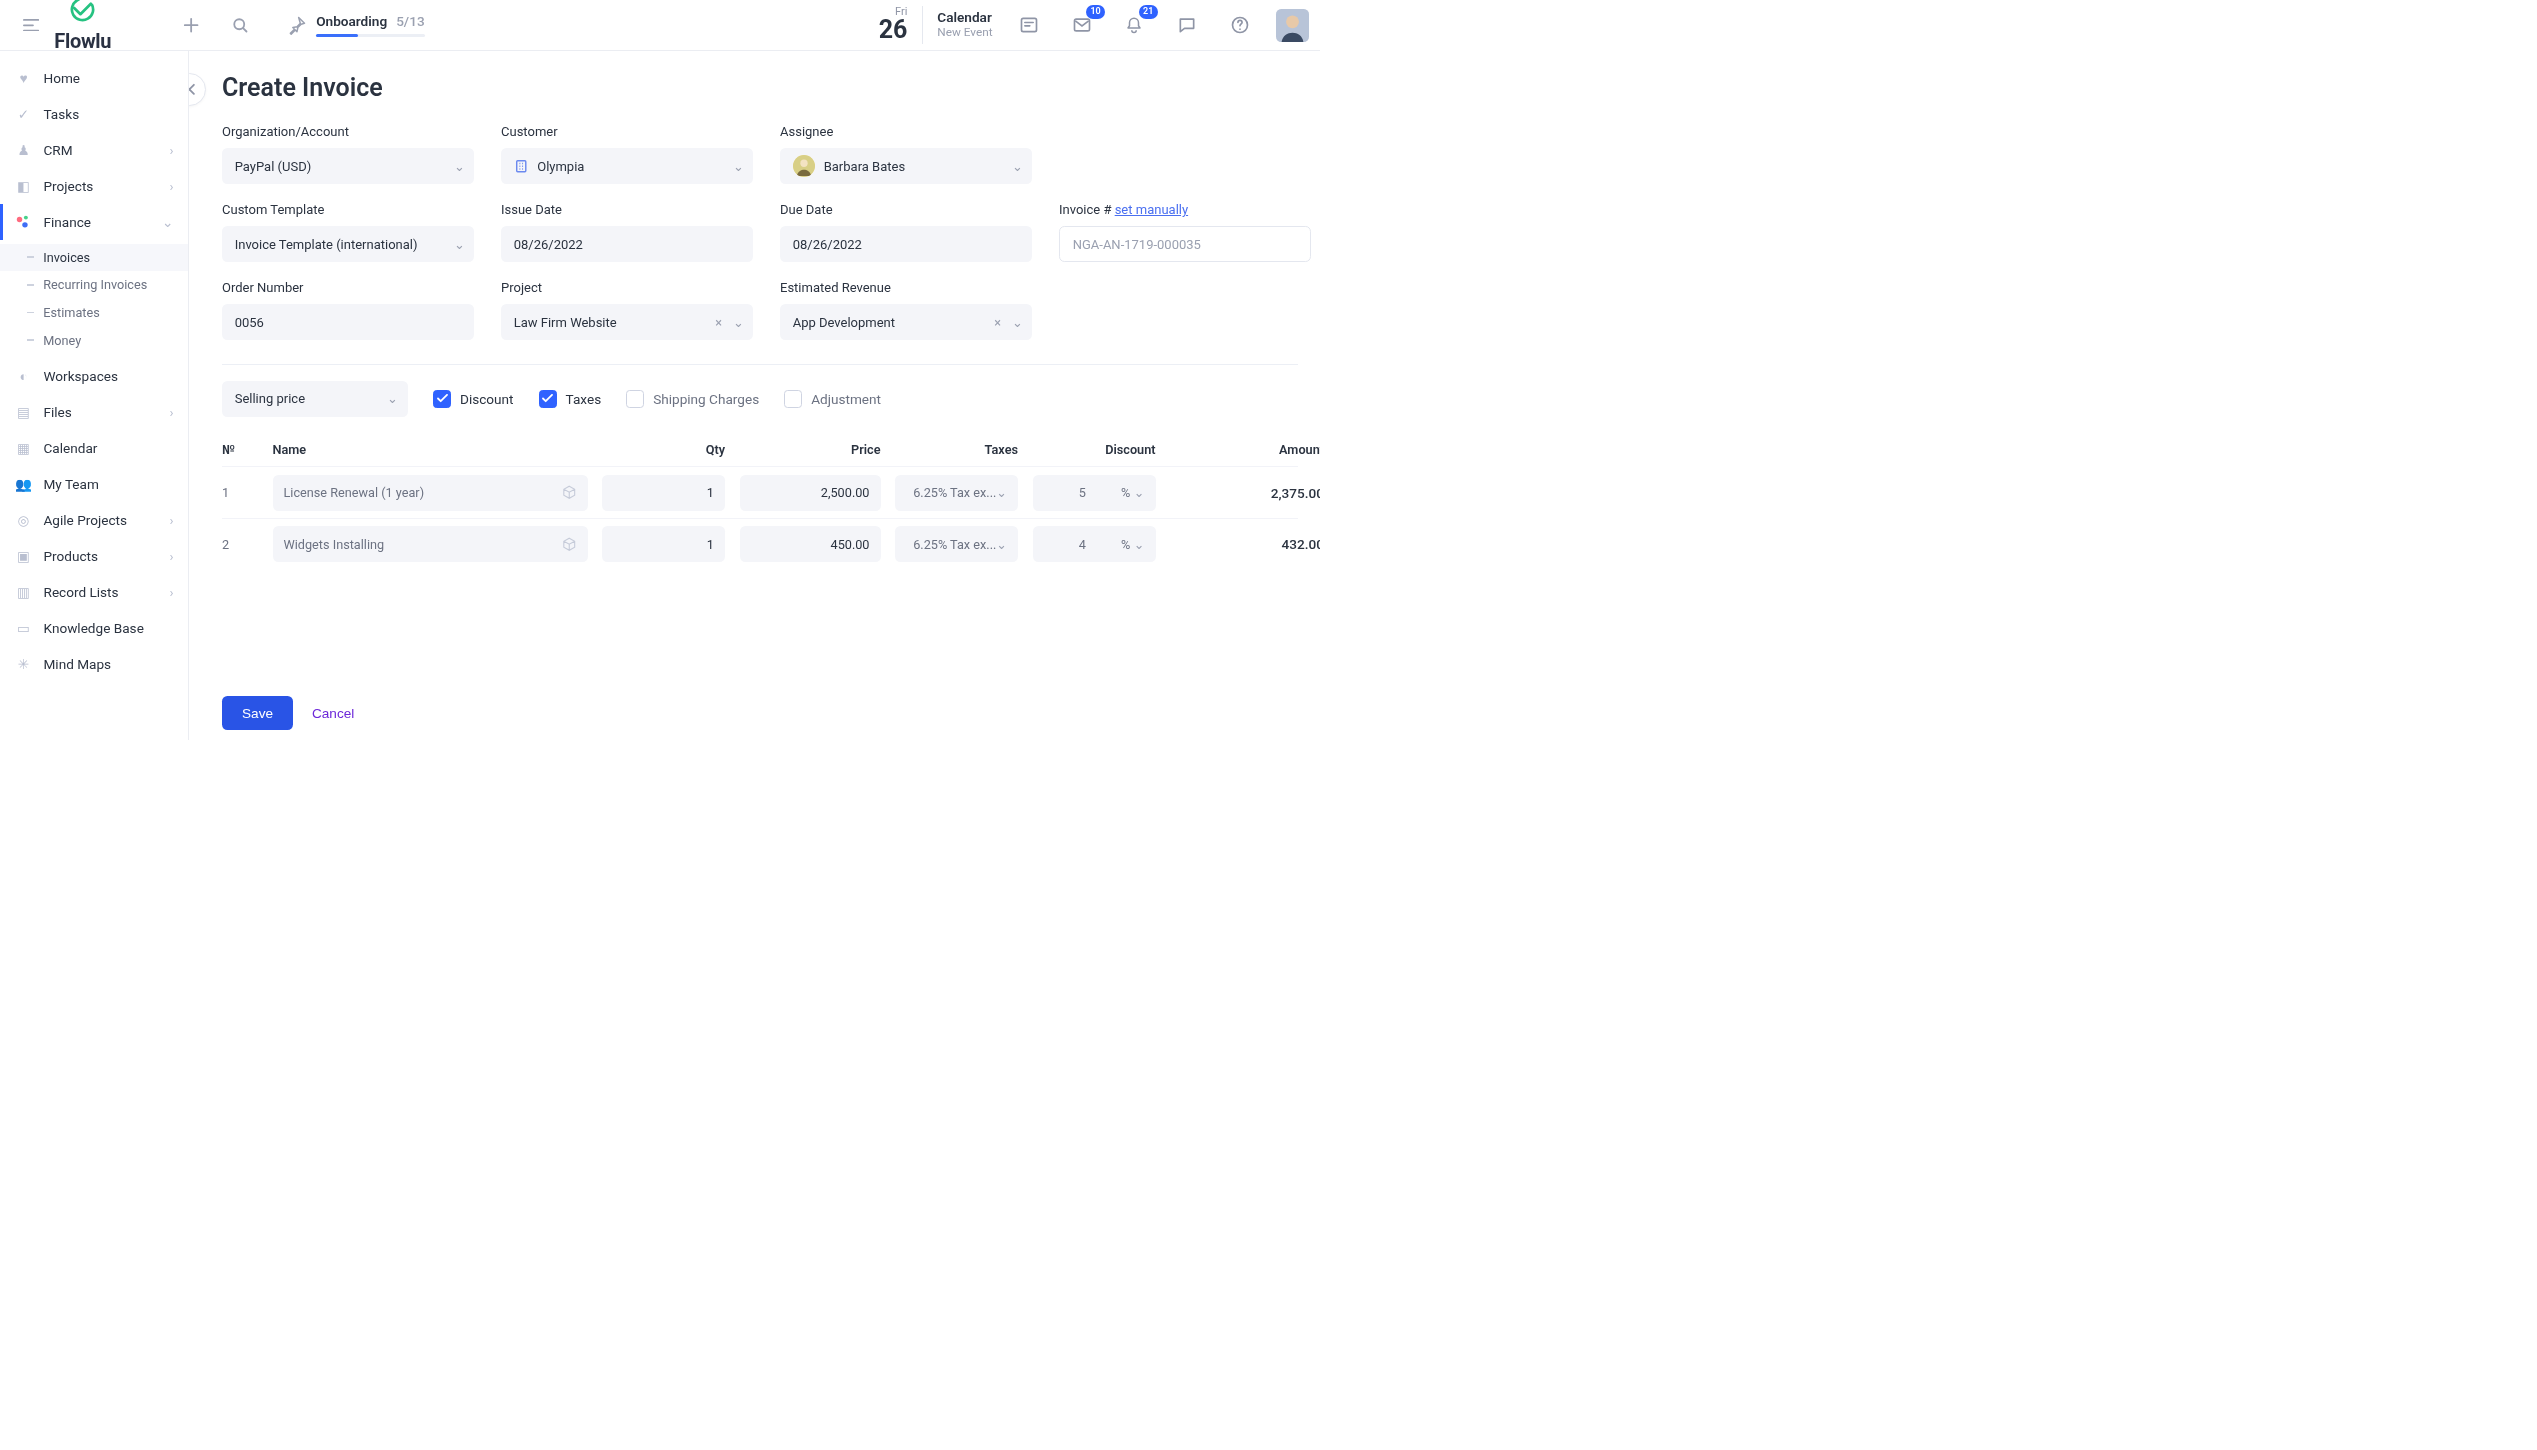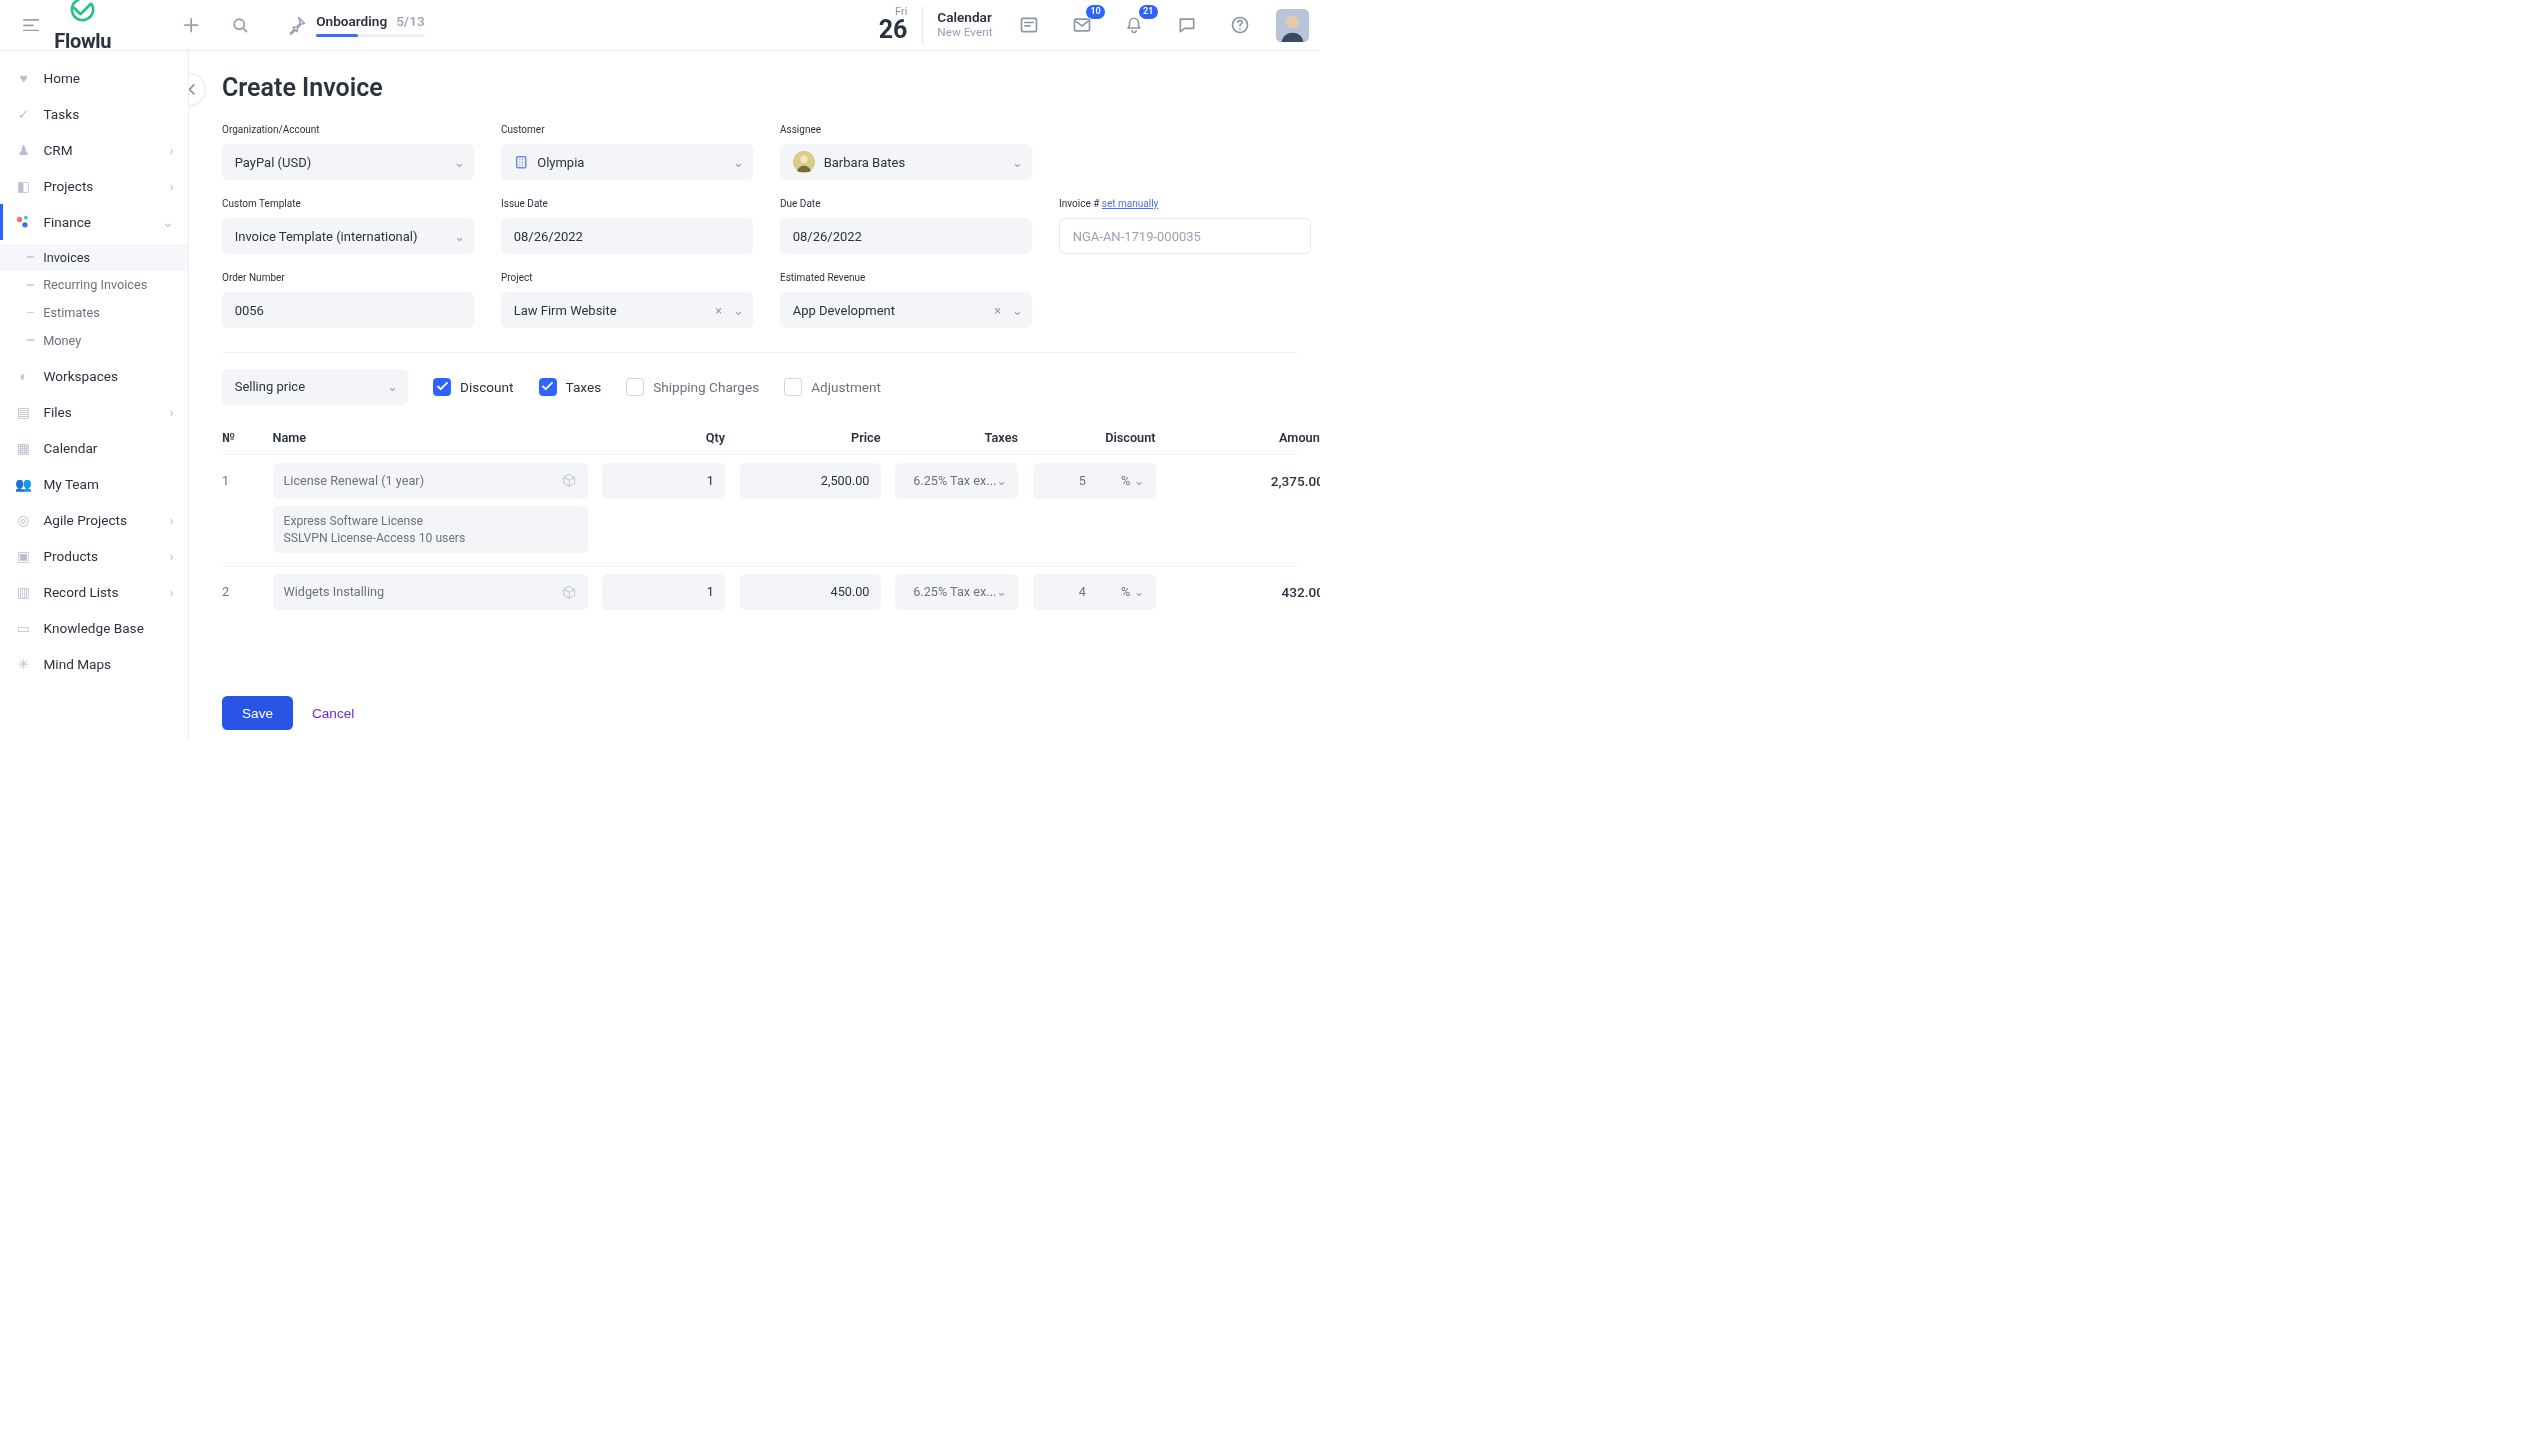--- a/index.html
+++ b/index.html
@@ -91,21 +91,21 @@
   .form-grid {
     display: grid;
     grid-template-columns: 252px 252px 252px 252px;
     column-gap: 27px; row-gap: 18px;
     align-items: start;
     border-bottom: 0.9px solid #eceff5;
     padding-bottom: 23.6px;
     margin-bottom: 16.3px;
   }
   .field label {
-    display:block; font-size: 10px; color:#2b3340; font-weight:400; margin-bottom:9px;
+    display:block; font-size: 13px; color:#2b3340; font-weight:400; margin-bottom:9px;
   }
   .select, .input {
     width:100%; height:36px; border-radius:5.4px; background:#f4f5f9;
     border:none; padding: 0 33px 0 12.7px; font-size:13px; color:#2b3340;
     display:flex; align-items:center; position:relative;
   }
   .select .chev { position:absolute; right:9px; color:#9aa0b0; }
   .select .clear-x { position:absolute; right:31px; color:#9aa0b0; font-size:12.7px; }
   .select .ico-left { margin-right:9px; color:#8fa7ff; }
   .assignee-avatar { width:22px;height:22px;border-radius:50%;background:#e8d98f;margin-right:9px; display:flex;align-items:center;justify-content:center;overflow:hidden;}
@@ -510,25 +510,20 @@
       <div class="cell-box disc-box">
         <span style="flex:1;text-align:center;">5</span>
         <span class="pct">
             <span>%</span>
             <span style="color:#9aa0b0;">⌄</span>
           </span>
       </div>
       <div class="amount">2,375.00</div>
 
     </div>
-    <div class="line-desc-row">
-      <div></div>
-      <div class="desc-box" style="white-space:pre-line;">Express Software License
-SSLVPN License-Access 10 users</div>
-    </div>
 
     <div class="line">
       <div class="idx">2</div>
       <div class="cell-box name-box">
         <span>Widgets Installing</span>
         <span class="cube">
             <svg width="14.5" height="14.5" viewBox="0 0 24 24">
               <path d="M12 2l9 5v10l-9 5-9-5V7l9-5zM3 7l9 5 9-5M12 22V12" fill="none" stroke="#c6cbd9" stroke-width="1.8"></path>
             </svg>
           </span>

